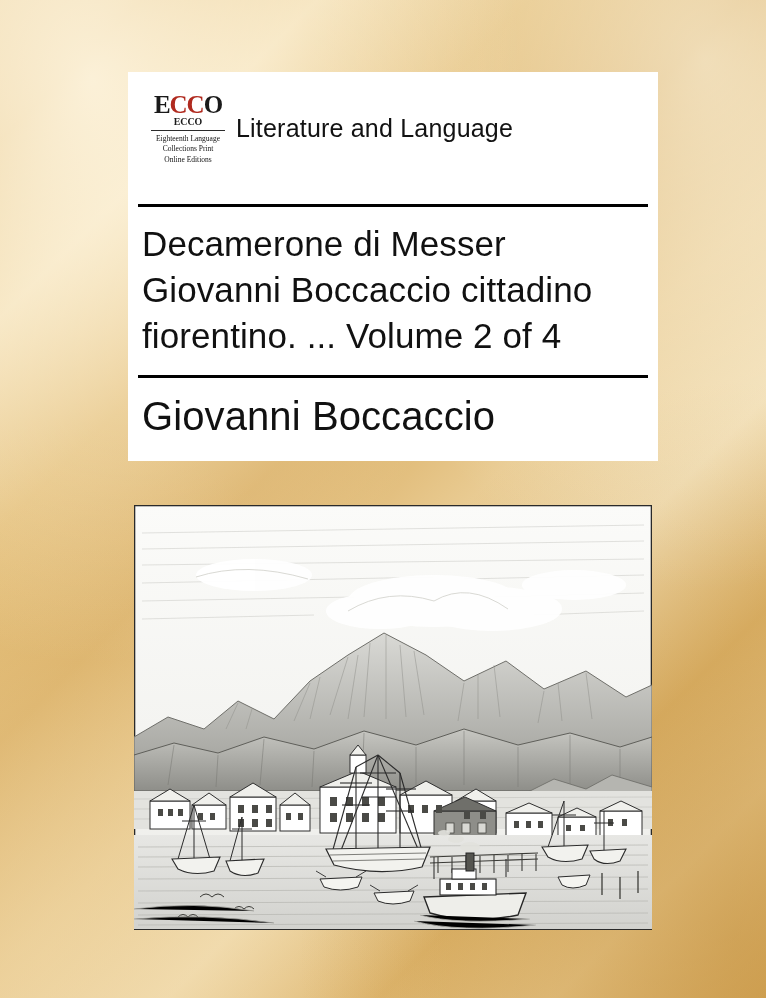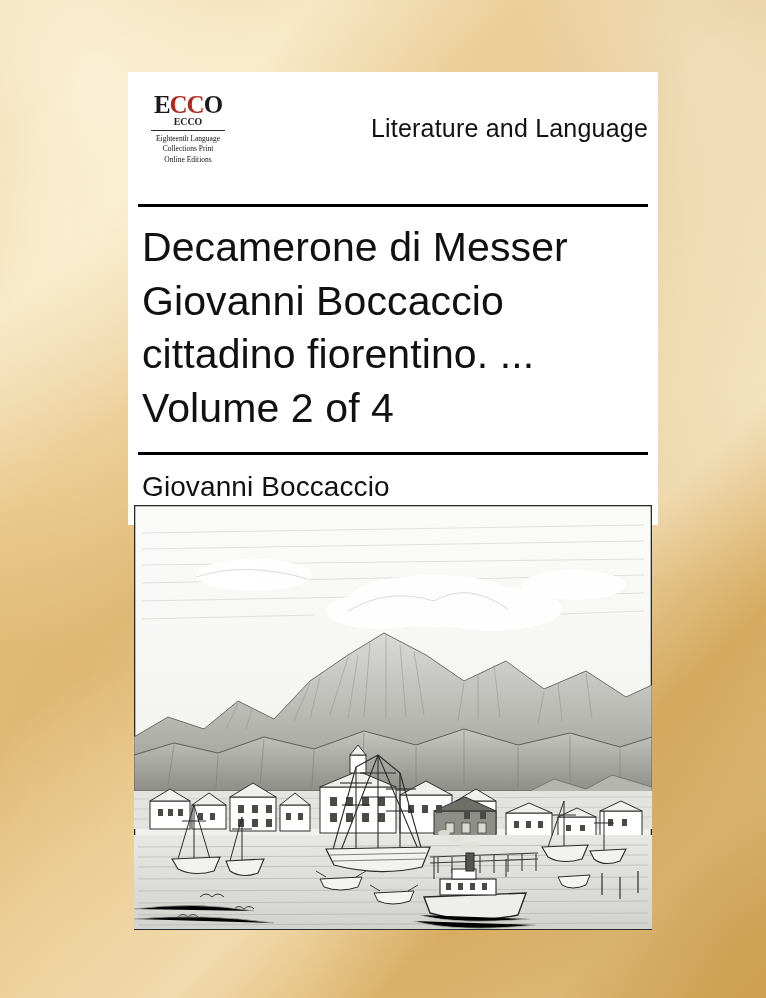--- a/index.html
+++ b/index.html
@@ -103,49 +103,49 @@
   }
   .ecco-sub {
     font-family: "Liberation Serif", serif;
     font-size: 7.5px;
     line-height: 1.35;
     color: #111;
   }
 
   .category {
     flex: 1 1 auto;
-    text-align: right;
+    text-align: left;
     font-size: 25px;
     color: #121212;
     padding-top: 28px;
     padding-right: 6px;
     letter-spacing: .2px;
   }
 
   .hr-thick {
     height: 3px;
     background: #000;
     margin: 0 10px;
   }
 
   .title-block {
     padding: 14px 14px 16px 14px;
   }
   .book-title {
-    font-size: 41px;
+    font-size: 35px;
     line-height: 1.31;
     color: #111;
     letter-spacing: .1px;
   }
 
   .author-block {
     padding: 16px 14px 22px 14px;
   }
   .author-name {
-    font-size: 28px;
+    font-size: 40px;
     color: #111;
     letter-spacing: .1px;
   }
 
   
   .illustration {
     position: absolute;
     left: 134px;
     top: 505px;
     width: 518px;

